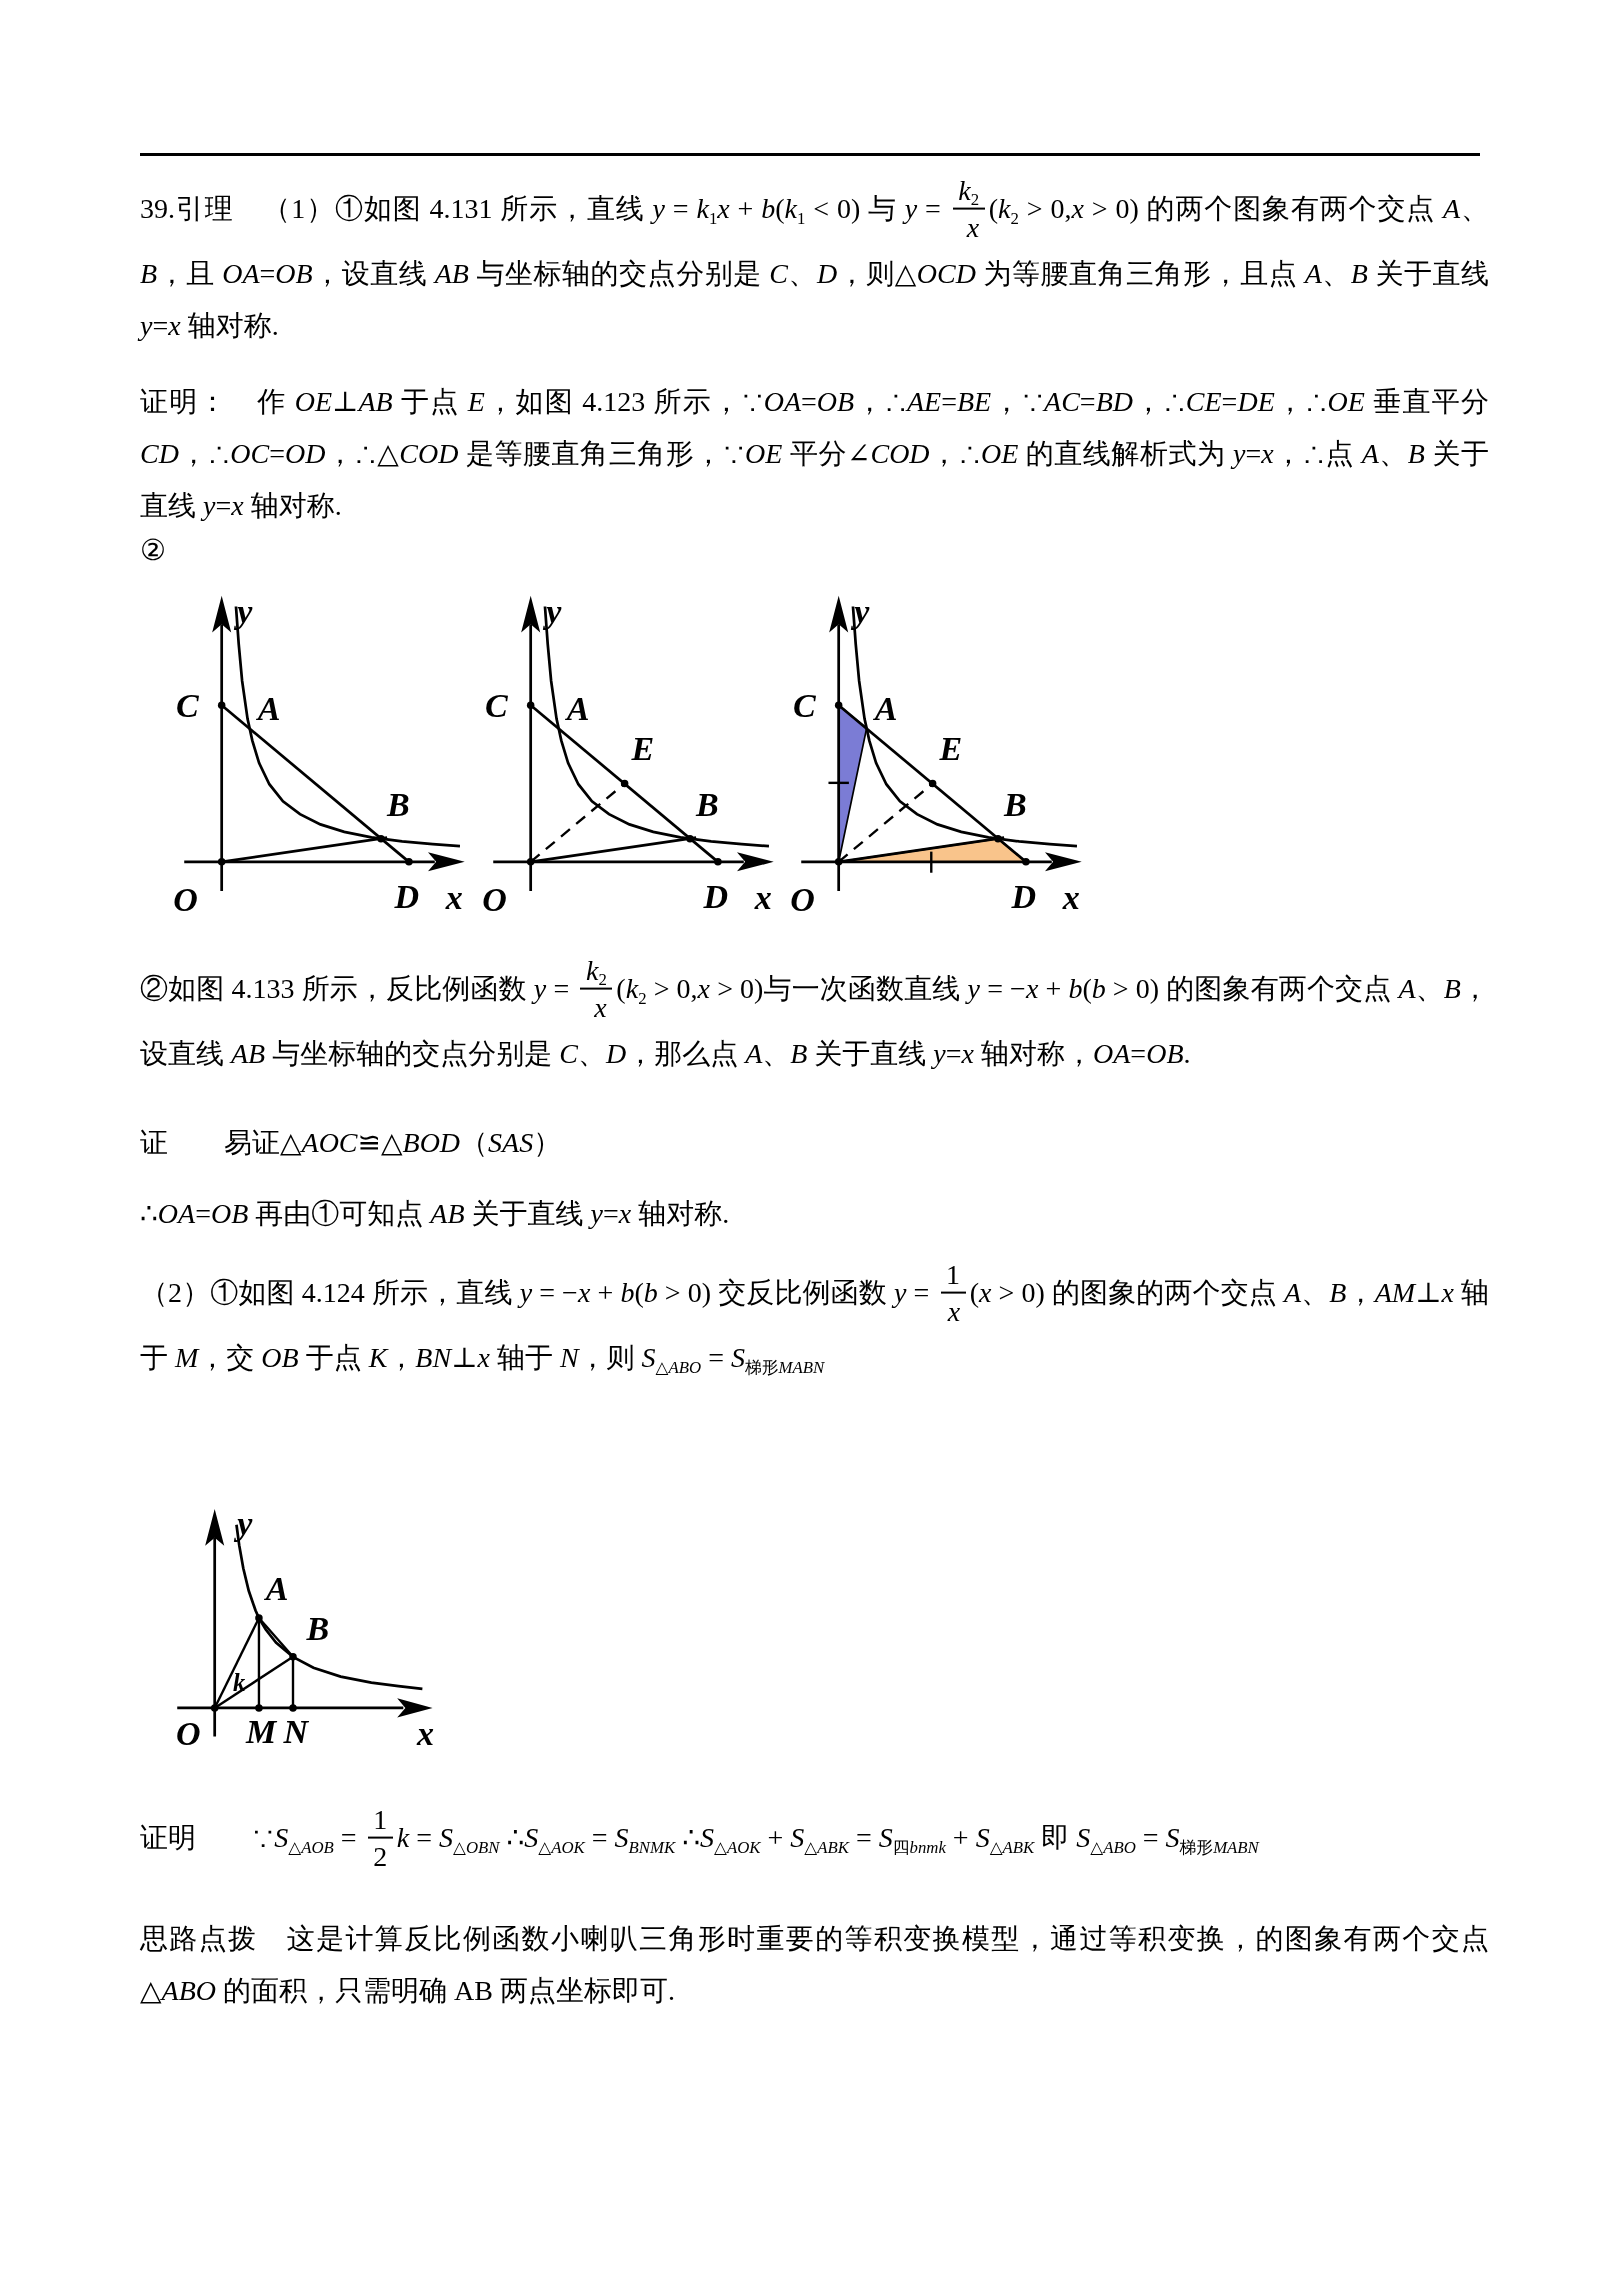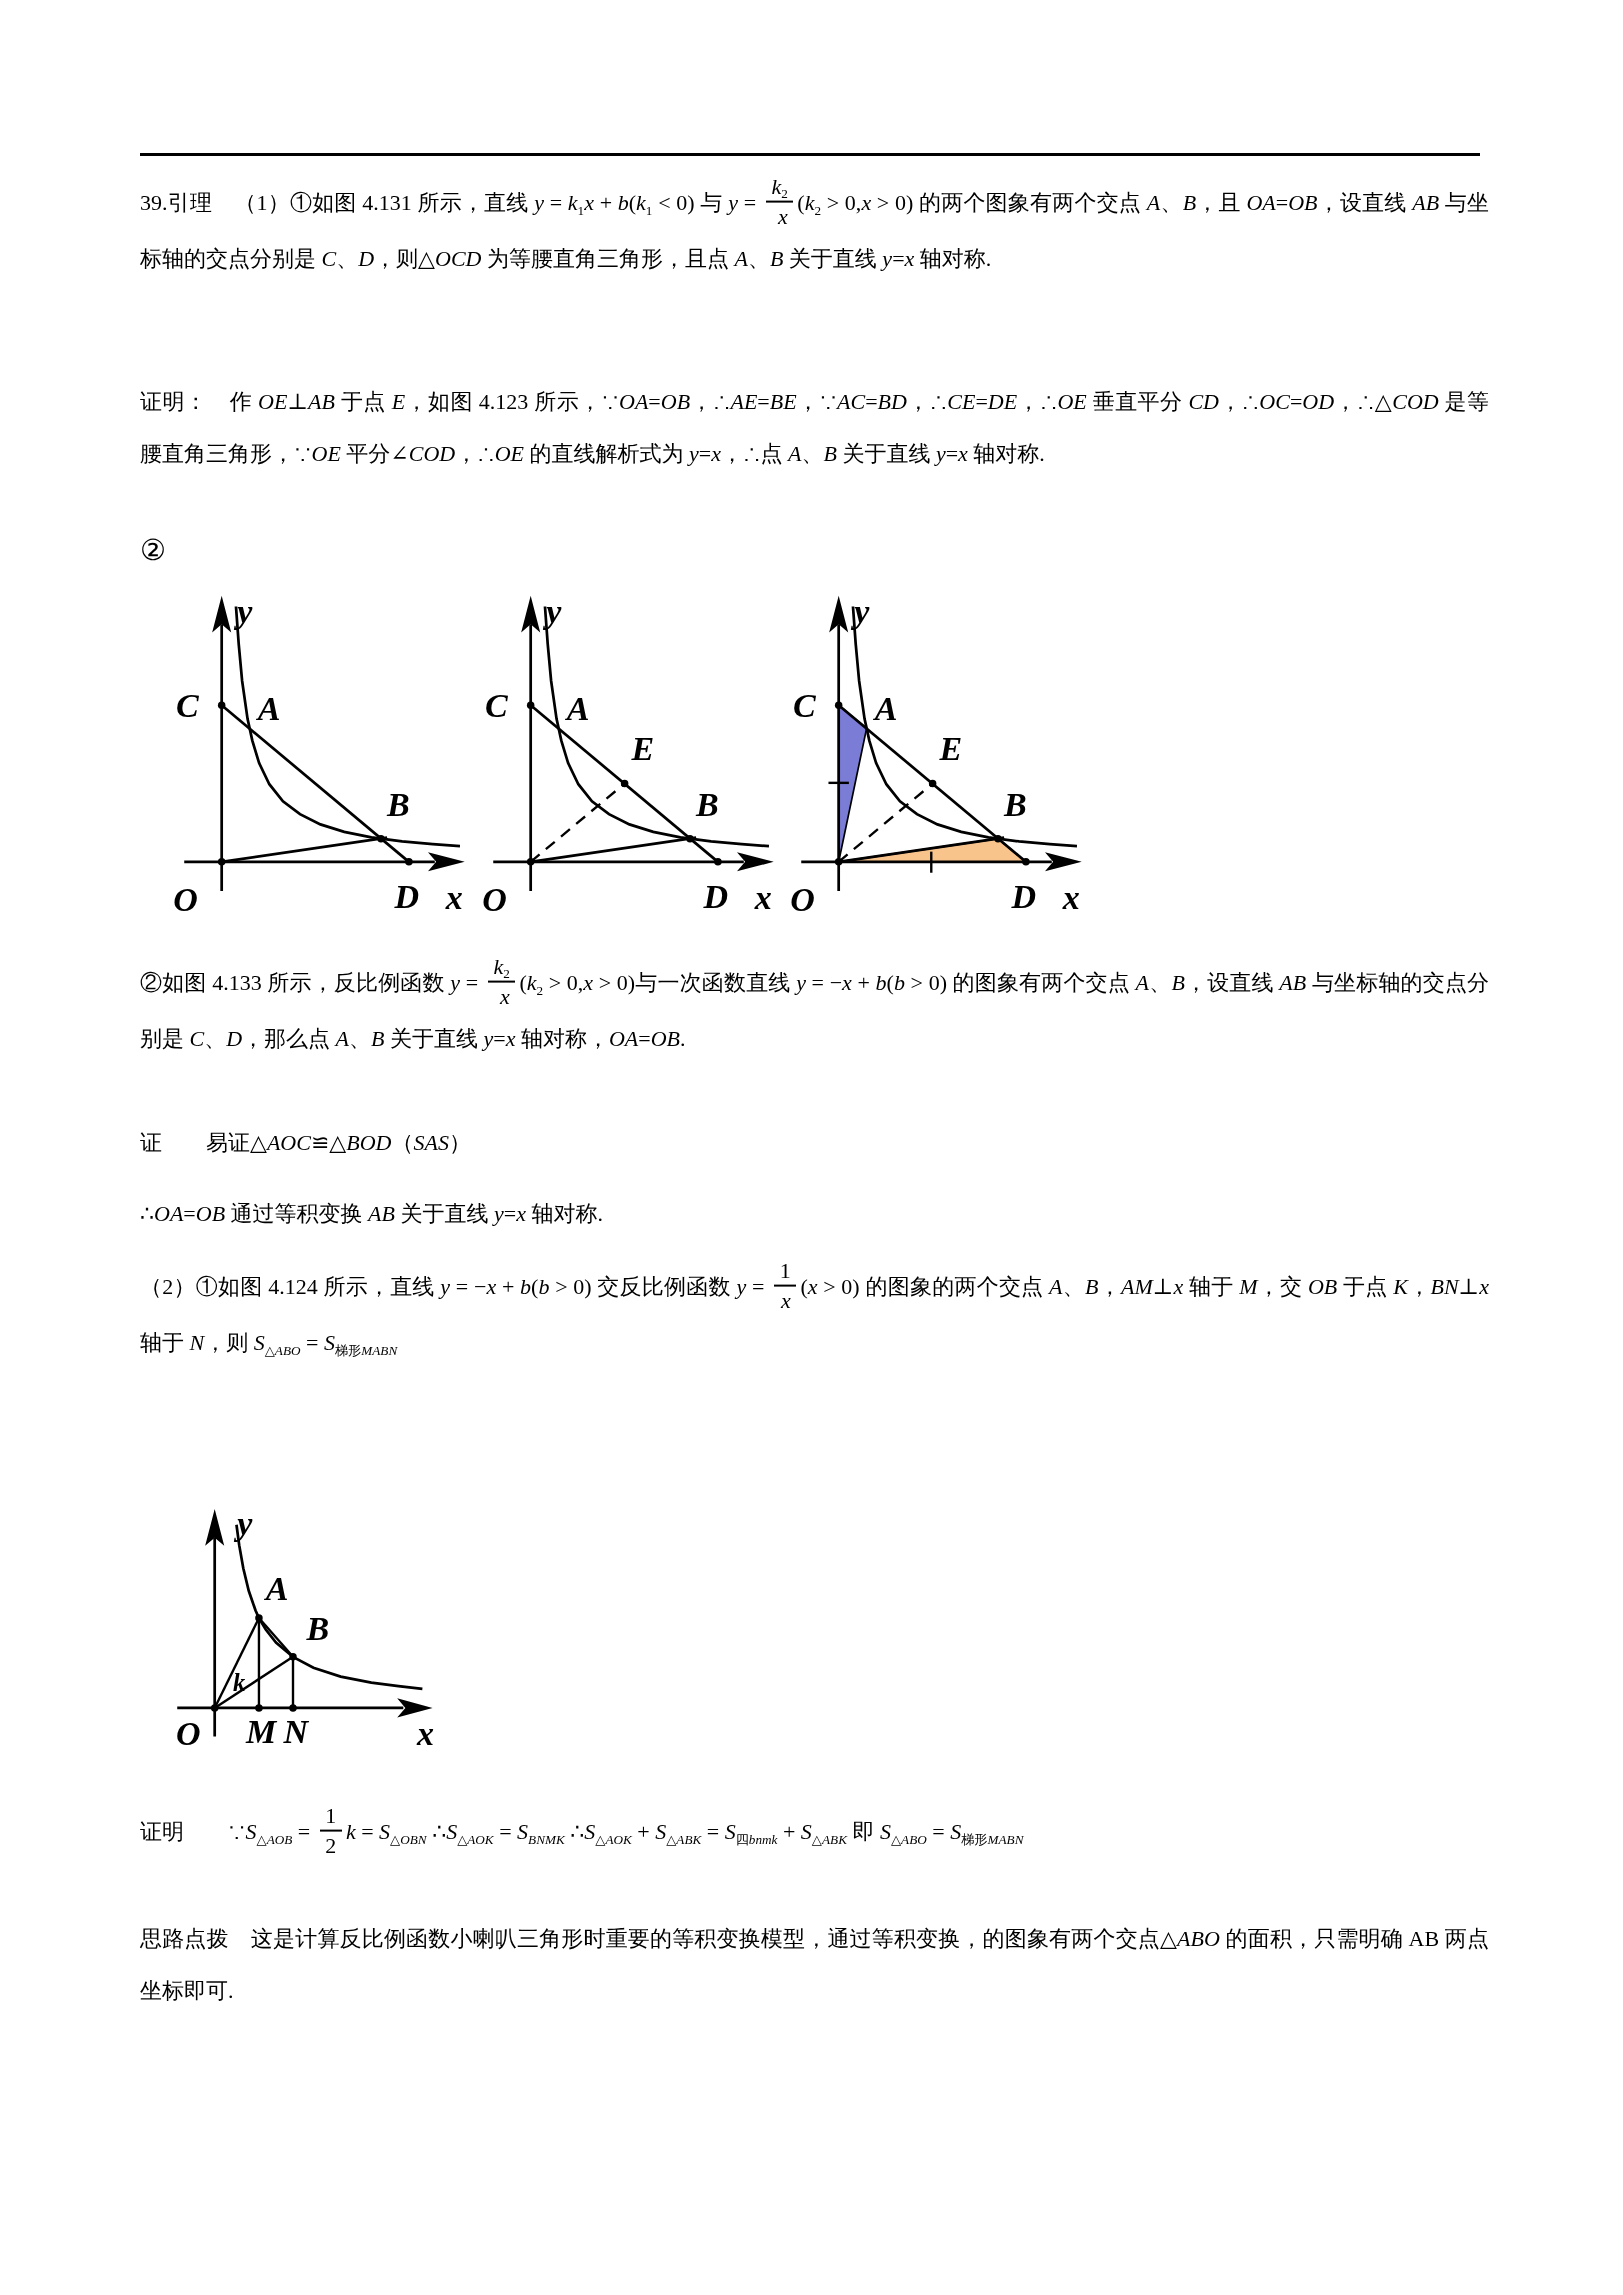--- a/index.html
+++ b/index.html
@@ -2,21 +2,21 @@
 <html style="font-size:11px"><head>
 <meta charset="utf-8">
 <style>
   html,body{margin:0;padding:0;}
   body{
     width:1623px;height:2295px;background:#ffffff;position:relative;
     font-family:"Liberation Serif","DejaVu Serif",serif;color:#000;
     overflow:hidden;
   }
   .rule{position:absolute;background:#000;}
-  .par{position:absolute;font-size:22px;line-height:52px;text-align:justify;}
+  .par{position:absolute;font-size:28px;line-height:52px;text-align:justify;}
   .par.single{text-align:left;white-space:nowrap;}
   .math .it{font-style:italic;}
   .math sub{font-size:0.60em;line-height:0;vertical-align:-0.35em;}
   .frac{display:inline-block;vertical-align:middle;text-align:right;line-height:1.25;margin:0 4.1px;transform:translateY(-3.4px);}
   .frac .num,.frac .den{display:block;padding:0 5.5px;}
   .frac .den{border-top:2px solid #000;}
   svg{position:absolute;overflow:visible;}
   .lbl{font-family:"Liberation Serif","DejaVu Serif",serif;font-weight:bold;font-style:italic;font-size:50px;fill:#000;}
   .lbl-sm{font-family:"Liberation Serif","DejaVu Serif",serif;font-weight:bold;font-style:italic;font-size:36px;fill:#000;}
   .stroke{stroke:#000;fill:none;}
@@ -108,21 +108,21 @@
   <text class="lbl" x="349" y="483">D</text>
   <text class="lbl" x="24" y="487">O</text>
   <text class="lbl" x="118" y="64">y</text>
   <text class="lbl" x="424" y="485">x</text>
 </svg>
 
 <div class="par" id="p4" style="left:140px;top:956px;width:1349px;"><span>②如图 4.133 所示，反比例函数 </span><span class="math"><span class="it">y</span><span> = </span></span><span class="frac"><span class="num"><span class="math"><span class="it">k</span><sub><span>2</span></sub></span></span><span class="den"><span class="math"><span class="it">x</span></span></span></span><span class="math"><span>(</span><span class="it">k</span><sub><span>2</span></sub><span> &gt; 0,</span><span class="it">x</span><span> &gt; 0)</span></span><span>与一次函数直线 </span><span class="math"><span class="it">y</span><span> = −</span><span class="it">x</span><span> + </span><span class="it">b</span><span>(</span><span class="it">b</span><span> &gt; 0)</span></span><span> 的图象有两个交点 </span><span class="math"><span class="it">A</span></span><span>、</span><span class="math"><span class="it">B</span></span><span>，设直线 </span><span class="math"><span class="it">AB</span></span><span> 与坐标轴的交点分别是 </span><span class="math"><span class="it">C</span></span><span>、</span><span class="math"><span class="it">D</span></span><span>，那么点 </span><span class="math"><span class="it">A</span></span><span>、</span><span class="math"><span class="it">B</span></span><span> 关于直线 </span><span class="math"><span class="it">y</span><span>=</span><span class="it">x</span></span><span> 轴对称，</span><span class="math"><span class="it">OA</span><span>=</span><span class="it">OB</span></span><span>.</span></div>
 
 <div class="par single" id="p5" style="left:140px;top:1117px;width:1349px;"><span>证　　易证△</span><span class="math"><span class="it">AOC</span></span><span>≌△</span><span class="math"><span class="it">BOD</span></span><span>（</span><span class="math"><span class="it">SAS</span></span><span>）</span></div>
 
-<div class="par single" id="p6" style="left:140px;top:1188px;width:1349px;"><span>∴</span><span class="math"><span class="it">OA</span><span>=</span><span class="it">OB</span></span><span> 通过等积变换 </span><span class="math"><span class="it">AB</span></span><span> 关于直线 </span><span class="math"><span class="it">y</span><span>=</span><span class="it">x</span></span><span> 轴对称.</span></div>
+<div class="par single" id="p6" style="left:140px;top:1188px;width:1349px;"><span>∴</span><span class="math"><span class="it">OA</span><span>=</span><span class="it">OB</span></span><span> 再由①可知点 </span><span class="math"><span class="it">AB</span></span><span> 关于直线 </span><span class="math"><span class="it">y</span><span>=</span><span class="it">x</span></span><span> 轴对称.</span></div>
 
 <div class="par" id="p7" style="left:140px;top:1260px;width:1349px;"><span>（2）①如图 4.124 所示，直线 </span><span class="math"><span class="it">y</span><span> = −</span><span class="it">x</span><span> + </span><span class="it">b</span><span>(</span><span class="it">b</span><span> &gt; 0)</span></span><span> 交反比例函数 </span><span class="math"><span class="it">y</span><span> = </span></span><span class="frac"><span class="num"><span class="math"><span>1</span></span></span><span class="den"><span class="math"><span class="it">x</span></span></span></span><span class="math"><span>(</span><span class="it">x</span><span> &gt; 0)</span></span><span> 的图象的两个交点 </span><span class="math"><span class="it">A</span></span><span>、</span><span class="math"><span class="it">B</span></span><span>，</span><span class="math"><span class="it">AM</span></span><span>⊥</span><span class="math"><span class="it">x</span></span><span> 轴于 </span><span class="math"><span class="it">M</span></span><span>，交 </span><span class="math"><span class="it">OB</span></span><span> 于点 </span><span class="math"><span class="it">K</span></span><span>，</span><span class="math"><span class="it">BN</span></span><span>⊥</span><span class="math"><span class="it">x</span></span><span> 轴于 </span><span class="math"><span class="it">N</span></span><span>，则 </span><span class="math"><span class="it">S</span><sub><span>△</span><span class="it">ABO</span></sub><span> = </span><span class="it">S</span><sub><span>梯形</span><span class="it">MABN</span></sub></span></div>
 
 <svg width="286" height="286" viewBox="0 0 420 420" style="left:150px;top:1490px;">
   <line class="stroke" stroke-width="4" x1="40" y1="320" x2="372" y2="320"></line>
   <polygon fill="#000" points="415,320 363,306 375,320 363,334"></polygon>
   <line class="stroke" stroke-width="4" x1="95" y1="362" x2="95" y2="70"></line>
   <polygon fill="#000" points="95,28 81,82 95,70 109,82"></polygon>
   <path class="stroke" stroke-width="4" d="M127,51 L131,81 137,115 145,148 155,177 160,188 170,205 185,224 210,245 240,261 280,274 325,283 365,288 400,292"></path>
   <line class="stroke" stroke-width="3.5" x1="95" y1="320" x2="160" y2="188"></line>

